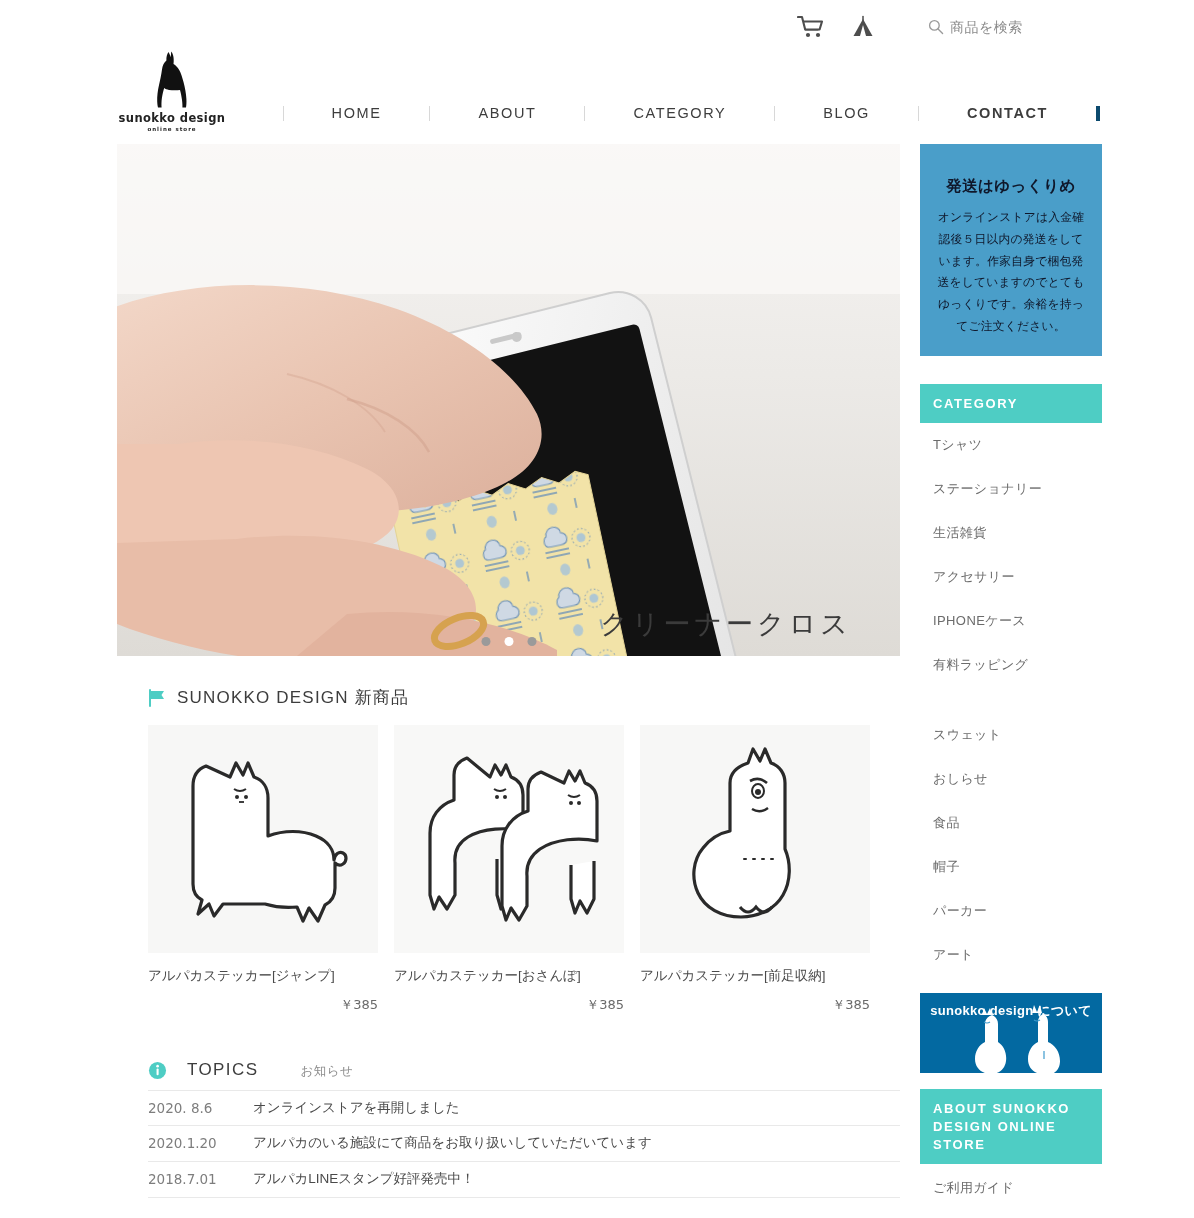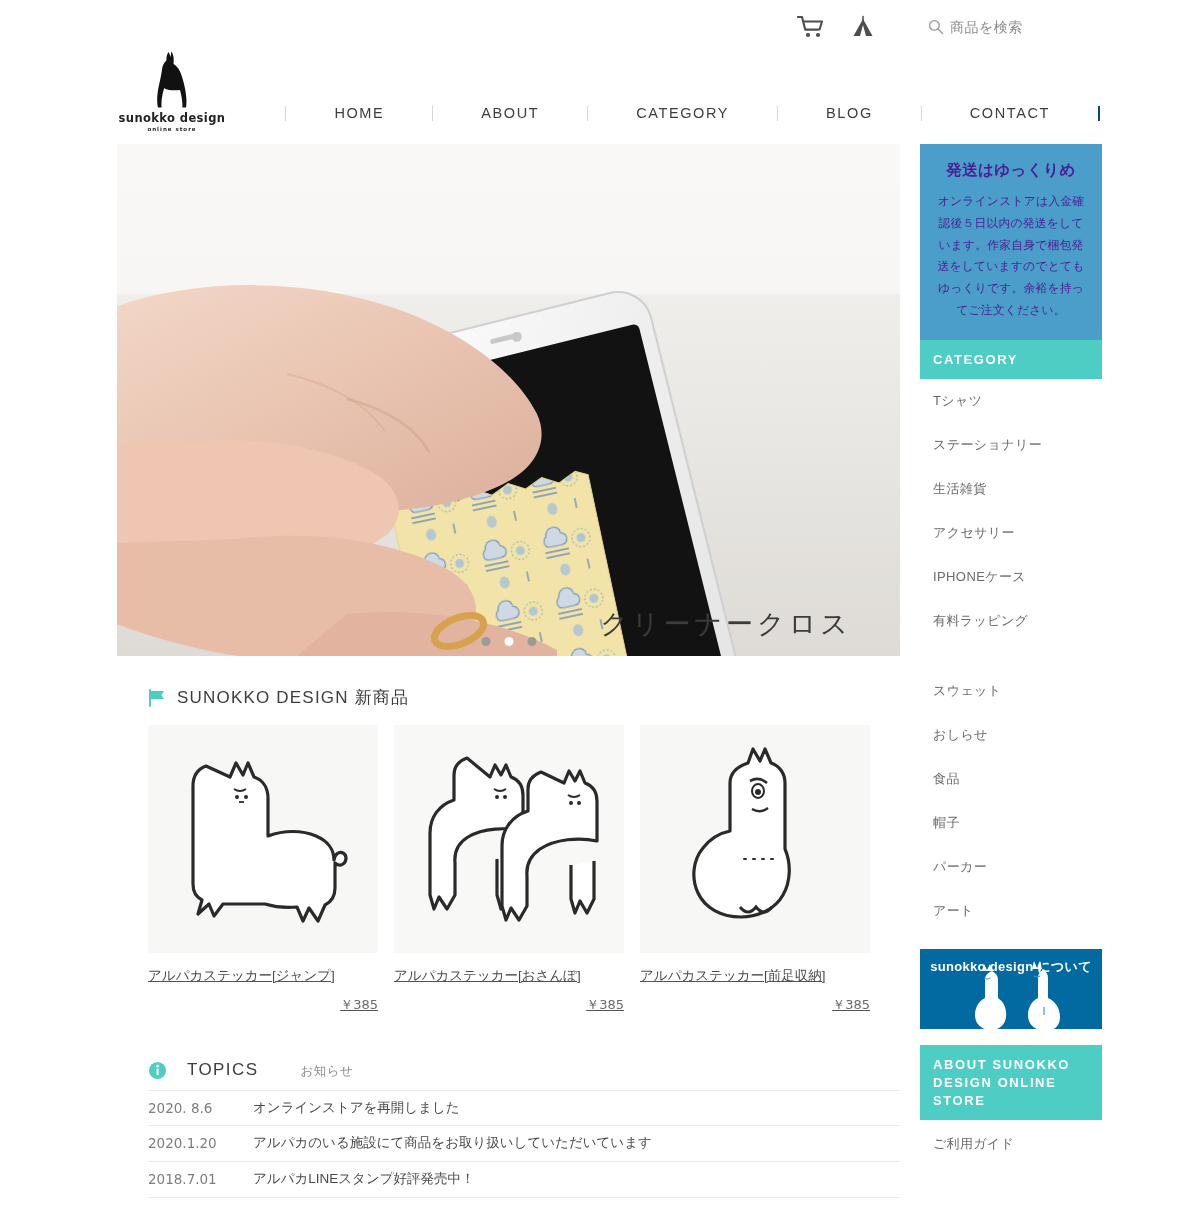--- a/index.html
+++ b/index.html
@@ -91,21 +91,21 @@
     font-family: "Liberation Sans", sans-serif;
     font-size: 14.5px;
     letter-spacing: 1.6px;
     color: #3d3d3d;
     padding: 0 48px;
     border-left: 1px solid #d8d8d8;
     cursor: pointer;
     line-height: 1;
     white-space: nowrap;
   }
-  .nav-item:last-child { border-right: 2px solid #0c4a6e; }
+  .nav-item:last-child { border-right: 4px solid #0c4a6e; font-weight: bold; }
 
   
   .layout {
     display: flex;
     padding-left: 117px;
     padding-right: 94px;
     gap: 20px;
     align-items: flex-start;
   }
   .content { width: 783px; flex: none; }
@@ -151,21 +151,20 @@
     font-size: 17px;
     letter-spacing: 1.2px;
     color: #3d3d3d;
   }
 
   
   .products {
     display: flex;
     gap: 16px;
     padding-left: 31px;
-    text-decoration: underline;
   }
   .product { width: 230px; cursor: pointer; }
   .product-img {
     width: 230px; height: 228px;
     background: #f6f6f6;
     overflow: hidden;
     position: relative;
   }
   .product-name {
     margin-top: 14px;
@@ -214,23 +213,24 @@
     flex: none;
     font-size: 13.5px;
     color: #7d7d7d;
     font-family: "DejaVu Sans", sans-serif;
   }
   .topic-title { font-size: 13.5px; color: #4a4a4a; }
 
   
   .notice {
     background: #4a9ec9;
-    color: #4c1d95;
-    padding: 16px 14px 18px;
+    color: #0f172a;
+    padding: 32px 14px 18px;
     text-align: center;
+    margin-bottom: 28px;
   }
   .notice-title {
     font-size: 15.5px;
     font-weight: 700;
     letter-spacing: .4px;
     margin-bottom: 10px;
   }
   .notice-body {
     font-size: 11.8px;
     line-height: 1.85;

